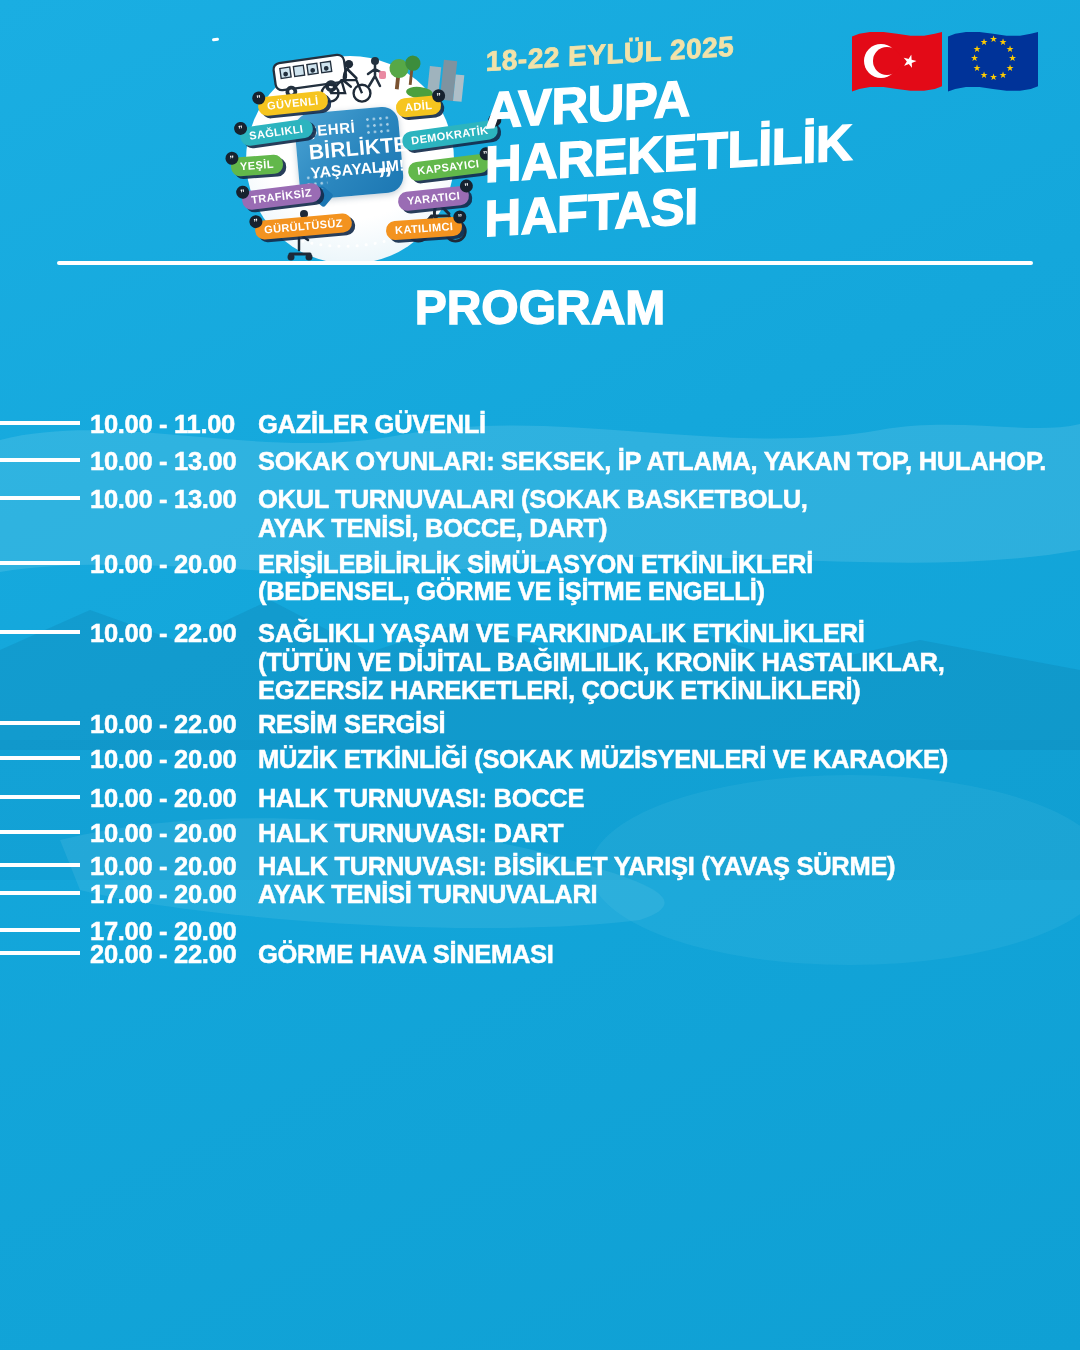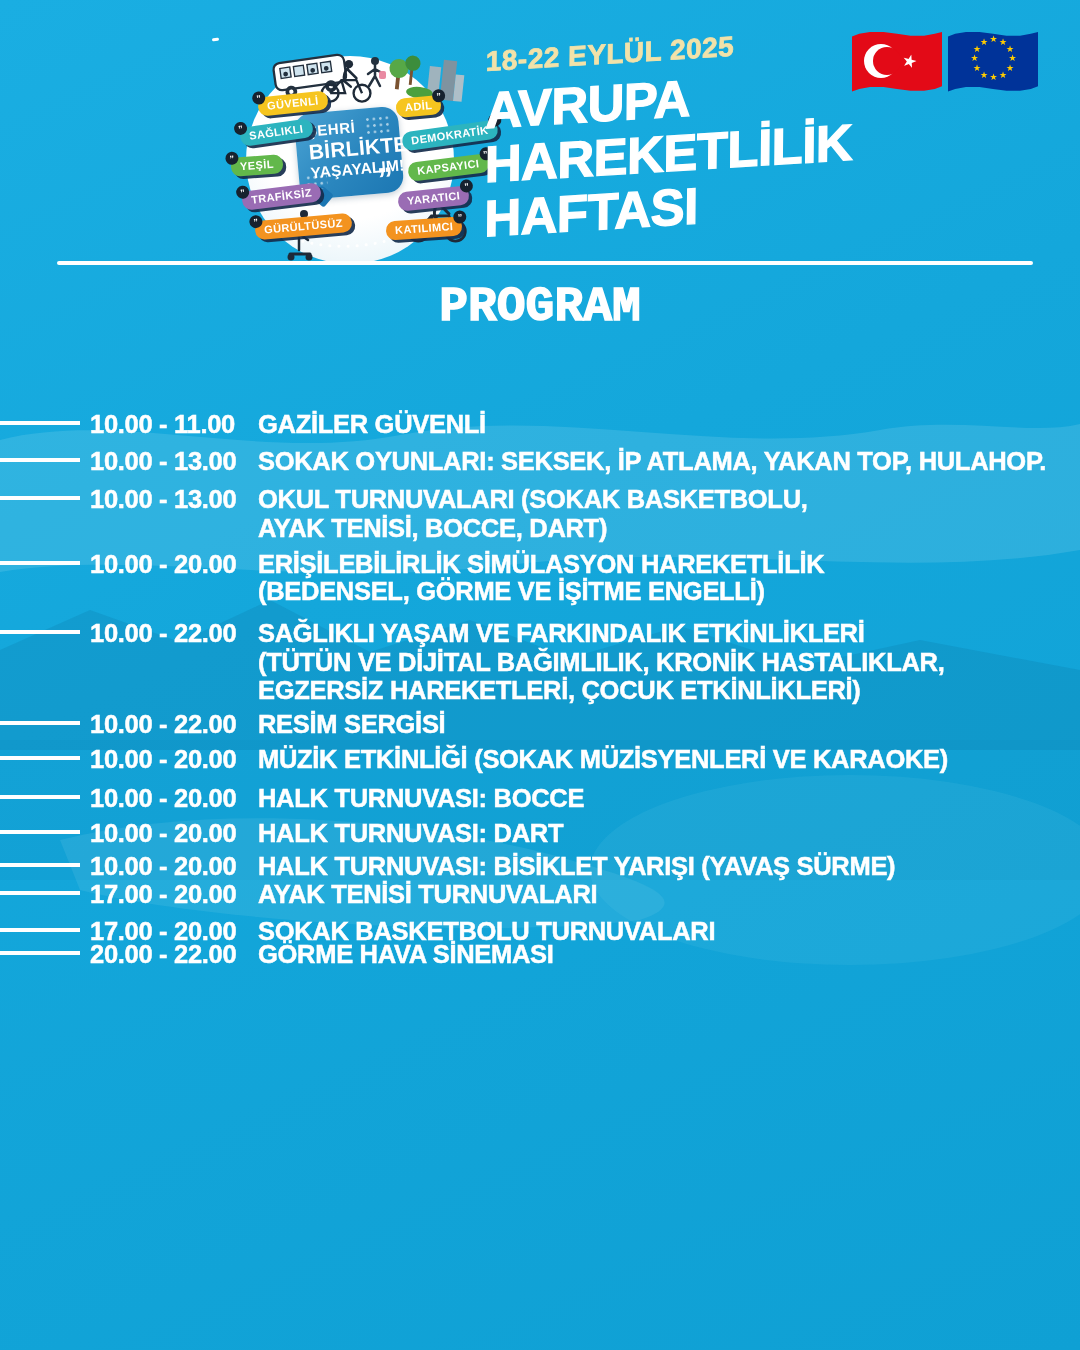--- a/index.html
+++ b/index.html
@@ -59,21 +59,21 @@
   .flag.tr{background:#e30a17;}
   .flag.eu{background:#003399;}
   .crescent-outer{position:absolute;left:12px;top:14px;width:34px;height:34px;border-radius:50%;background:#fff;}
   .crescent-inner{position:absolute;left:21px;top:17px;width:28px;height:28px;border-radius:50%;background:#e30a17;}
   .tr-star{position:absolute;left:50px;top:21px;color:#fff;font-size:17px;transform:rotate(15deg);}
   .eu-star{position:absolute;color:#fc0;font-size:9px;line-height:9px;}
 
   
   .divider{position:absolute;left:57px;top:261px;width:976px;height:3.5px;background:#fff;border-radius:2px;}
   .program-heading{position:absolute;left:0;right:0;top:280px;text-align:center;color:#fff;
-    font-size:48px;font-weight:800;letter-spacing:0;font-family:Liberation Mono, monospace;-webkit-text-stroke:1.4px #fff;}
+    font-size:48px;font-weight:800;letter-spacing:0;-webkit-text-stroke:1.4px #fff;}
   .day-box{position:absolute;left:78px;top:346px;background:#fff;color:#1566a0;
     font-size:26px;font-weight:800;letter-spacing:-.2px;padding:6px 20px 9px 15px;}
 
   
   .srow{position:absolute;left:0;width:932px;height:29px;color:#fff;font-weight:800;}
   .srow .tick{position:absolute;left:0;top:11px;width:80px;height:3.5px;background:#fff;}
   .srow .time{position:absolute;left:90px;top:0;font-size:25.5px;letter-spacing:-.3px;-webkit-text-stroke:.5px #fff;}
   .srow .text{position:absolute;left:258px;top:0;font-size:25.5px;letter-spacing:-.3px;white-space:nowrap;-webkit-text-stroke:.5px #fff;}
 </style>
 </head>
@@ -222,21 +222,21 @@
         <i class="tick"></i>
         <span class="time">10.00 - 13.00</span>
         <span class="text">OKUL TURNUVALARI (SOKAK BASKETBOLU,</span>
       </div>
     <div class="srow" style="top:514px">
         <span class="text">AYAK TENİSİ, BOCCE, DART)</span>
       </div>
     <div class="srow" style="top:550px">
         <i class="tick"></i>
         <span class="time">10.00 - 20.00</span>
-        <span class="text">ERİŞİLEBİLİRLİK SİMÜLASYON HAREKETLİLİK</span>
+        <span class="text">ERİŞİLEBİLİRLİK SİMÜLASYON ETKİNLİKLERİ</span>
       </div>
     <div class="srow" style="top:577px">
         <span class="text">(BEDENSEL, GÖRME VE İŞİTME ENGELLİ)</span>
       </div>
     <div class="srow" style="top:619px">
         <i class="tick"></i>
         <span class="time">10.00 - 22.00</span>
         <span class="text">SAĞLIKLI YAŞAM VE FARKINDALIK ETKİNLİKLERİ</span>
       </div>
     <div class="srow" style="top:648px">
@@ -271,21 +271,20 @@
         <span class="text">HALK TURNUVASI: BİSİKLET YARIŞI (YAVAŞ SÜRME)</span>
       </div>
     <div class="srow" style="top:880px">
         <i class="tick"></i>
         <span class="time">17.00 - 20.00</span>
         <span class="text">AYAK TENİSİ TURNUVALARI</span>
       </div>
     <div class="srow" style="top:917px">
         <i class="tick"></i>
         <span class="time">17.00 - 20.00</span>
-        <span class="text">SOKAK BASKETBOLU TURNUVALARI</span>
       </div>
     <div class="srow" style="top:940px">
         <i class="tick"></i>
         <span class="time">20.00 - 22.00</span>
         <span class="text">GÖRME HAVA SİNEMASI</span>
       </div>
   </div>
 
 </div>
 

